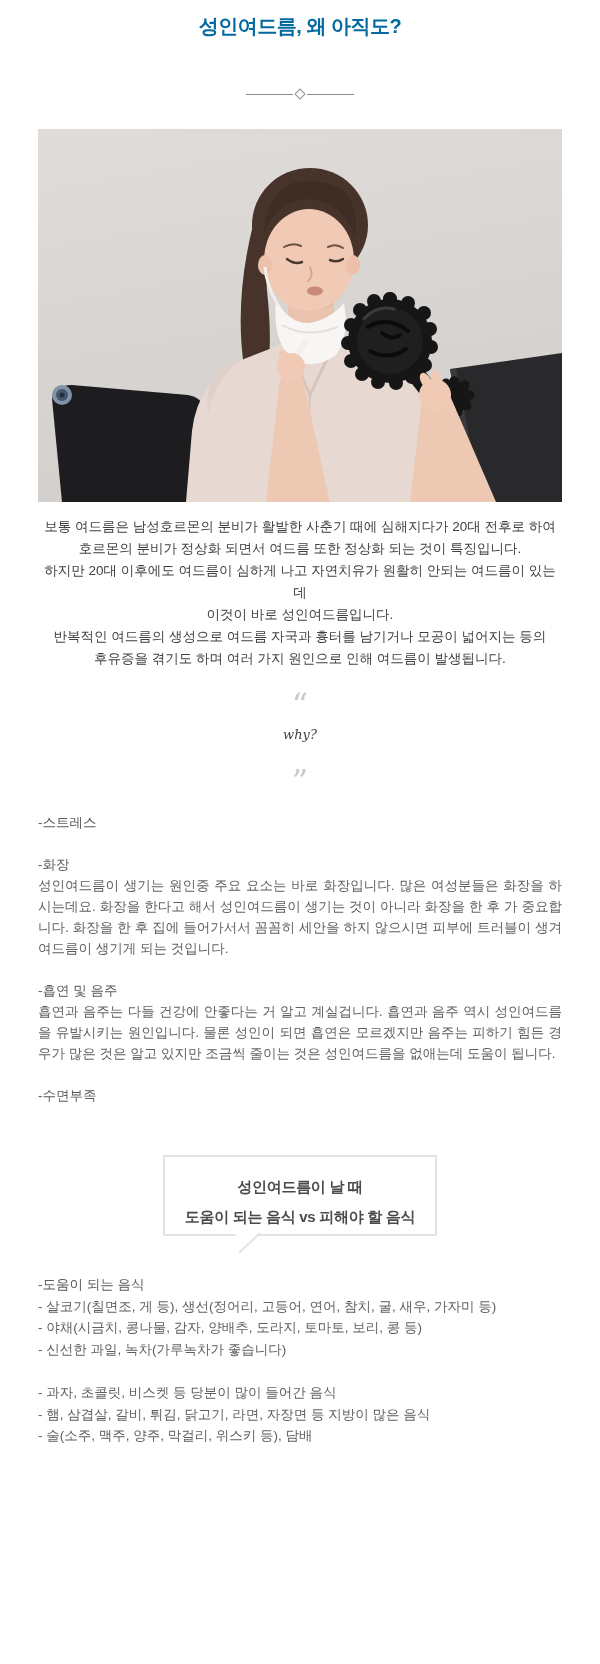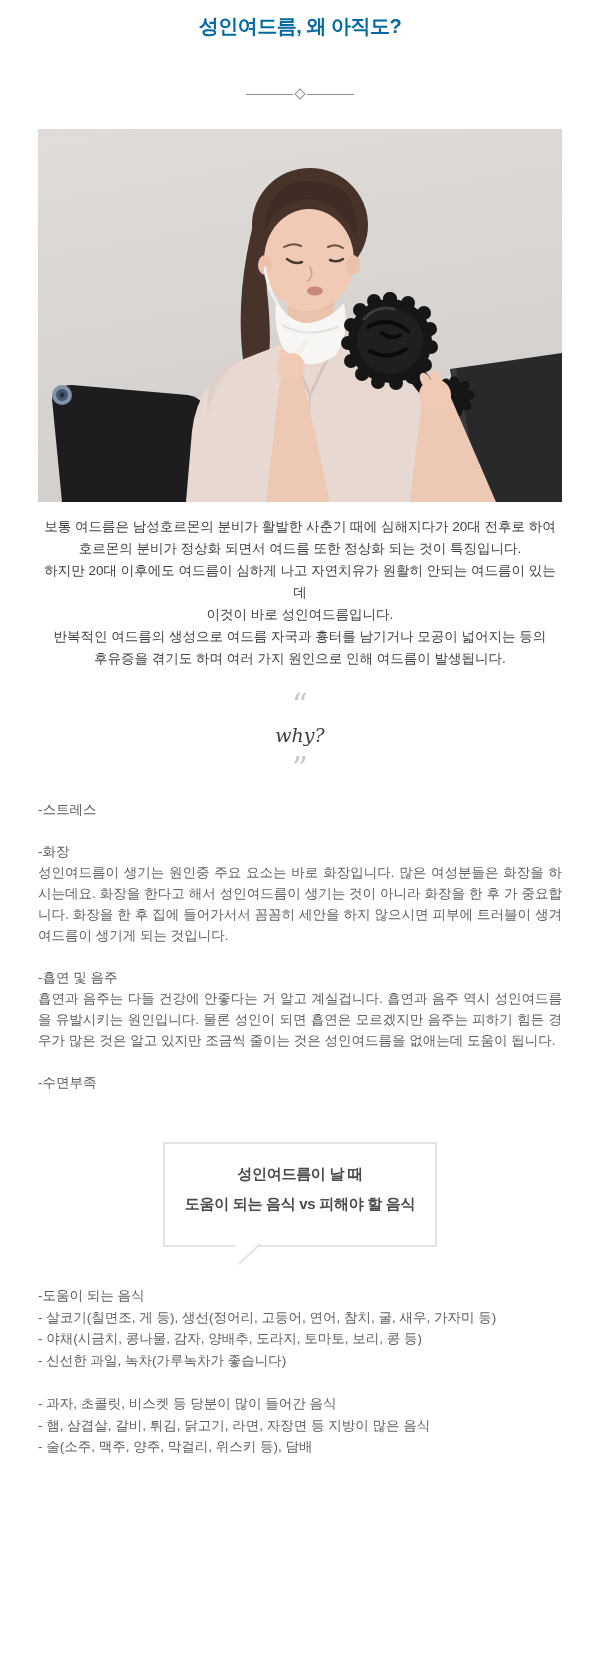--- a/index.html
+++ b/index.html
@@ -31,37 +31,37 @@
     margin-top:14px; text-align:center;
     font-size:13.5px; line-height:22px; color:#404040;
   }
 
   .quote { margin-top:22px; text-align:center; }
   .quote .qmark {
     font-family:"DejaVu Serif","Liberation Serif",serif;
     font-size:32px; line-height:26px; color:#c9c9c9; display:block;
   }
   .quote .qword {
-    display:block; margin:5px 0 8px;
+    display:block; margin:5px 0 21px;
     font-family:"DejaVu Serif","Liberation Serif",serif;
-    font-style:italic; font-size:19px; line-height:24px; color:#3f3f3f;
+    font-style:italic; font-size:13px; line-height:24px; color:#3f3f3f;
   }
 
   .sections { margin-top:18px; }
   .section { margin-bottom:21px; }
   .section-heading { font-size:13.5px; line-height:21px; color:#5a5a5a; }
   .section-body {
     font-size:13.5px; line-height:21px; color:#5f5f5f;
     text-align:justify; word-break:break-all;
   }
 
   .callout {
     position:relative; width:274px; margin:49px auto 0;
     border:2px solid #e3e3e3; background:#ffffff;
-    padding:15px 8px 26px; text-align:center;
+    padding:15px 8px 2px; text-align:center;
     font-size:15px; font-weight:bold; line-height:30px; color:#4a4a4a;
     letter-spacing:-0.3px;
   }
   .callout .tail { position:absolute; left:70px; top:calc(100% - 2px); }
 
   .food-lists { margin-top:38px; padding-bottom:24px; }
   .food-list { margin-bottom:22px; }
   .food-list:last-child { margin-bottom:0; }
   .food-list-heading { font-size:13.5px; line-height:21.5px; color:#5a5a5a; }
   .food-list-item { font-size:13.5px; line-height:21.5px; color:#5f5f5f; word-break:keep-all; }

